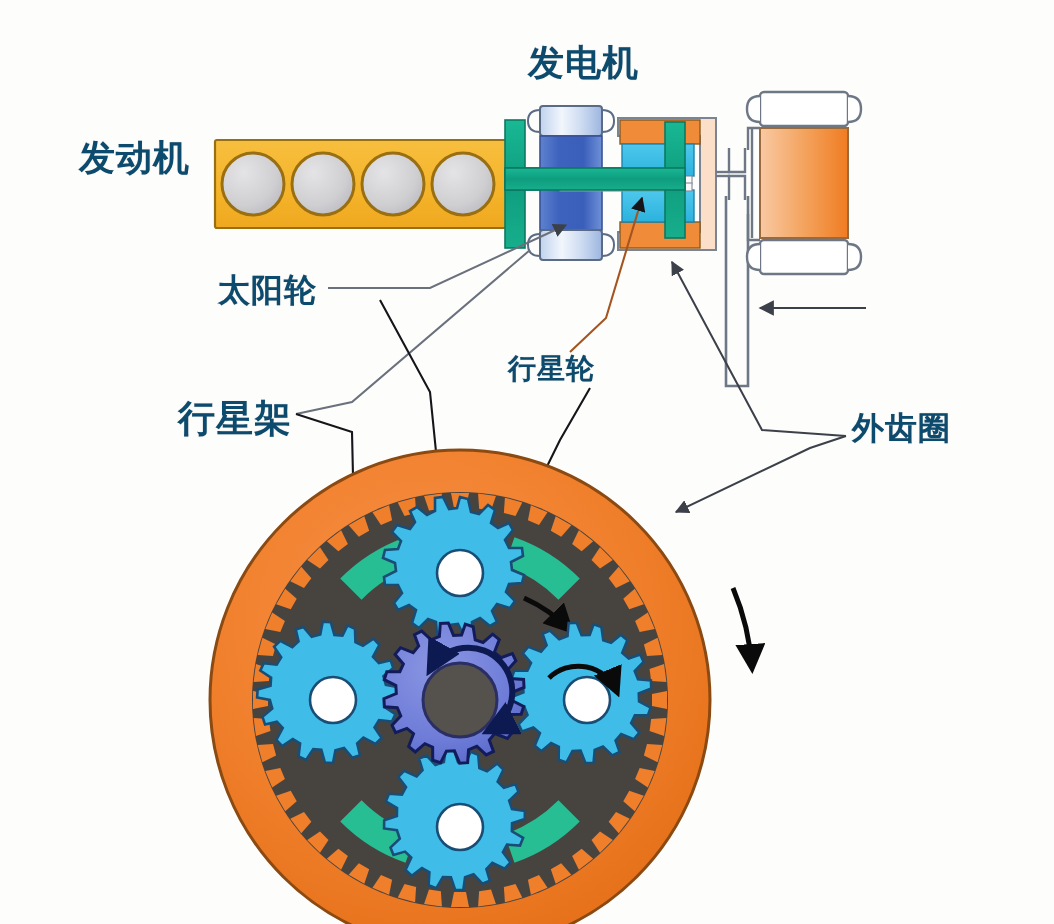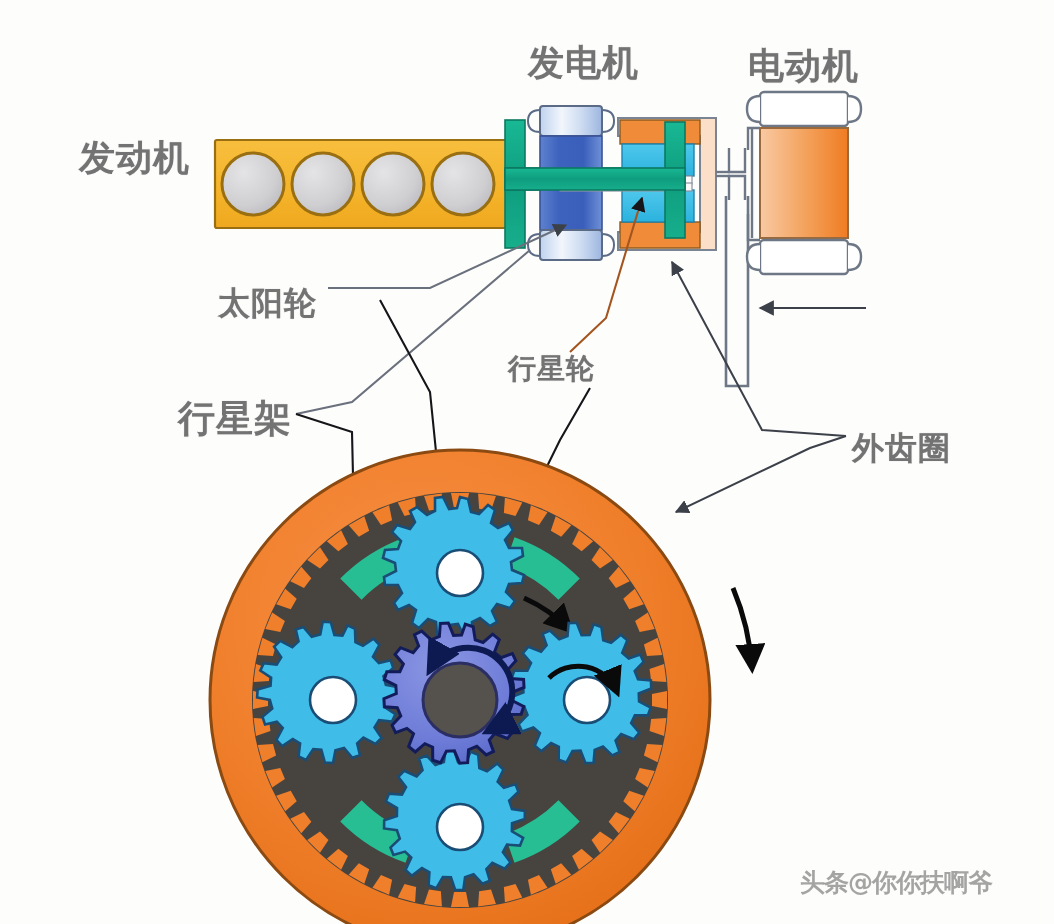--- a/index.html
+++ b/index.html
@@ -22,33 +22,33 @@
     position: absolute;
     left: 0;
     top: 0;
     width: 1054px;
     height: 924px;
   }
   .lbl {
     position: absolute;
     font-family: "DejaVu Sans", "Liberation Sans", sans-serif;
     font-weight: 700;
-    color: #737373;
+    color: #0c4a6e;
     white-space: nowrap;
     letter-spacing: 1px;
     line-height: 1;
     text-shadow: 0 0 1px rgba(0,0,0,0.25);
   }
   #lbl-engine    { left: 79px;  top: 140px; font-size: 36px; }
   #lbl-generator { left: 528px; top: 45px;  font-size: 36px; }
   #lbl-motor     { left: 748px; top: 48px;  font-size: 36px; }
-  #lbl-sun       { left: 218px; top: 287px; font-size: 32px; text-align: center; }
+  #lbl-sun       { left: 218px; top: 274px; font-size: 32px; text-align: center; }
   #lbl-carrier   { left: 178px; top: 400px; font-size: 37px; }
   #lbl-planet    { left: 508px; top: 355px; font-size: 28px; }
-  #lbl-ring      { left: 852px; top: 412px; font-size: 32px; margin-top: 20px; }
+  #lbl-ring      { left: 852px; top: 412px; font-size: 32px; }
 
   #watermark {
     position: absolute;
     left: 800px;
     top: 866px;
     font-size: 25px;
     font-weight: 700;
     color: rgba(40,40,40,0.42);
     letter-spacing: -1px;
     white-space: nowrap;
@@ -446,21 +446,19 @@
       </g>
 
       <path d="M 733,588 A 250 250 0 0 1 752,668" fill="none" stroke="#0A0A0A" stroke-width="5" marker-end="url(#arrowBlack)"></path>
     </g>
 
     </g>
   </svg>
 
   <div class="lbl" id="lbl-engine">发动机</div>
   <div class="lbl" id="lbl-generator">发电机</div>
-  <div class="lbl" id="lbl-motor">电动机</div>
   <div class="lbl" id="lbl-sun">太阳轮</div>
   <div class="lbl" id="lbl-carrier">行星架</div>
   <div class="lbl" id="lbl-planet">行星轮</div>
   <div class="lbl" id="lbl-ring">外齿圈</div>
 
-  <div id="watermark">头条@你你扶啊爷</div>
 
 </div>
 
 </body></html>

